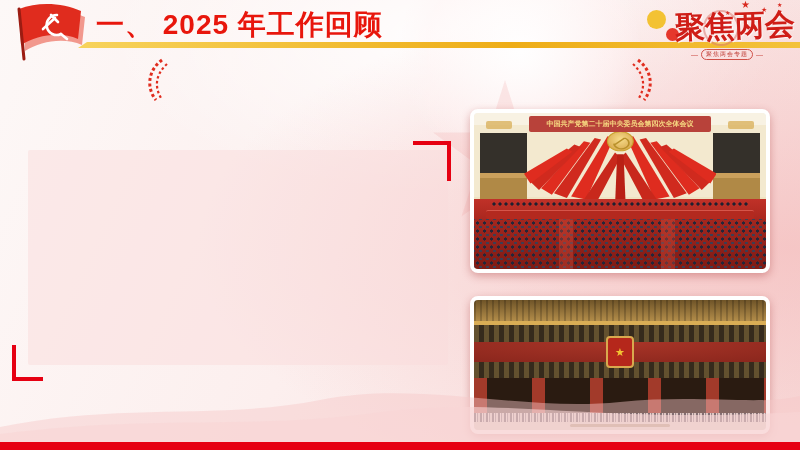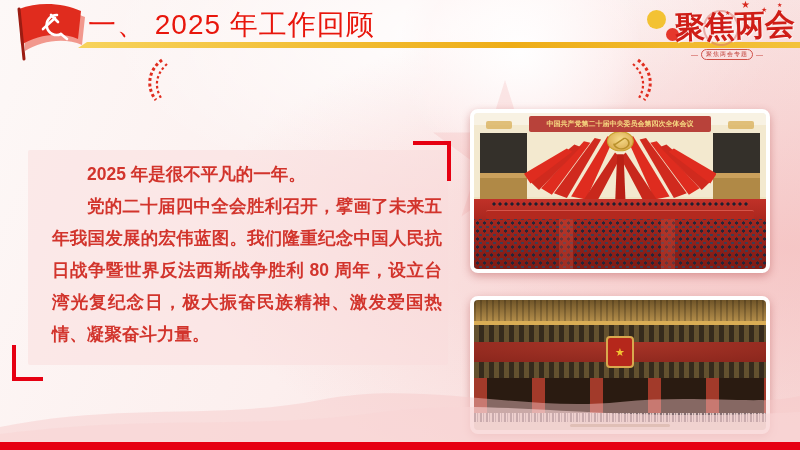--- a/index.html
+++ b/index.html
@@ -13,21 +13,21 @@
   }
   
   .sunburst{position:absolute;left:400px;top:-70px;width:240px;height:240px;border-radius:50%;
     background:radial-gradient(circle,rgba(255,255,255,.95) 0%,rgba(255,245,245,.5) 55%,rgba(255,255,255,0) 72%);}
   .faint-star{position:absolute;left:430px;top:80px;width:150px;height:150px;background:rgba(240,165,165,.22);
     clip-path:polygon(50% 0%,61% 35%,98% 35%,68% 57%,79% 91%,50% 70%,21% 91%,32% 57%,2% 35%,39% 35%);}
   .mountains{position:absolute;left:0;bottom:8px;width:100%;height:70px;}
   .bottom-bar{position:absolute;left:0;bottom:0;width:100%;height:8px;background:#e60012;}
   
   .flag-wrap{position:absolute;left:5px;top:1px;width:84px;height:60px;}
-  .slide-title{position:absolute;left:88px;top:6px;font-size:28px;font-weight:400;color:#e8160c;letter-spacing:1px;white-space:nowrap;}
+  .slide-title{position:absolute;left:96px;top:6px;font-size:28px;font-weight:700;color:#e8160c;letter-spacing:1px;white-space:nowrap;}
   .gold-line{position:absolute;left:78px;top:42px;width:722px;height:6px;
     background:linear-gradient(90deg,#f7d35c,#eead17 60%,#f3c23a);
     clip-path:polygon(9px 0,100% 0,100% 100%,0 100%);}
   
   .logo{position:absolute;left:645px;top:2px;width:152px;height:64px;}
   .logo .circle-gold{position:absolute;left:2px;top:8px;width:19px;height:19px;border-radius:50%;background:#f3c233;}
   .logo .circle-red{position:absolute;left:21px;top:26px;width:13px;height:13px;border-radius:50%;background:#e5372c;}
   .logo .seal-ring{position:absolute;left:58px;top:8px;width:32px;height:32px;border-radius:50%;
     border:2px solid rgba(205,70,58,.38);background:rgba(255,255,255,.25);}
   .logo .logo-text{position:absolute;left:30px;top:4px;font-size:30px;font-weight:900;color:#cf1d17;
@@ -157,24 +157,20 @@
   <div class="wheat right">
     <svg width="28" height="44" viewBox="0 0 28 44" fill="none">
       <path d="M22,2 C8,12 6,30 16,42" stroke="#e02c1e" stroke-width="3" stroke-dasharray="3 2.5"></path>
       <path d="M27,6 C16,16 14,28 21,40" stroke="#e02c1e" stroke-width="2.2" stroke-dasharray="2.5 2.5"></path>
     </svg>
   </div>
 
   <div class="content-card"></div>
   <div class="bracket-tr"></div>
   <div class="bracket-bl"></div>
-  <div class="body-text">
-    <p>2025 年是很不平凡的一年。</p>
-    <p>党的二十届四中全会胜利召开，擘画了未来五年我国发展的宏伟蓝图。我们隆重纪念中国人民抗日战争暨世界反法西斯战争胜利 80 周年，设立台湾光复纪念日，极大振奋民族精神、激发爱国热情、凝聚奋斗力量。</p>
-  </div>
 
   <div class="photo photo-1">
     <div class="scene">
       <div class="p1-wall"></div>
       <div class="p1-motif l"></div>
       <div class="p1-motif r"></div>
       <div class="p1-side l"></div>
       <div class="p1-side r"></div>
       <div class="p1-flags">
         <svg width="100%" height="100%" viewBox="0 0 180 100" preserveAspectRatio="none">

